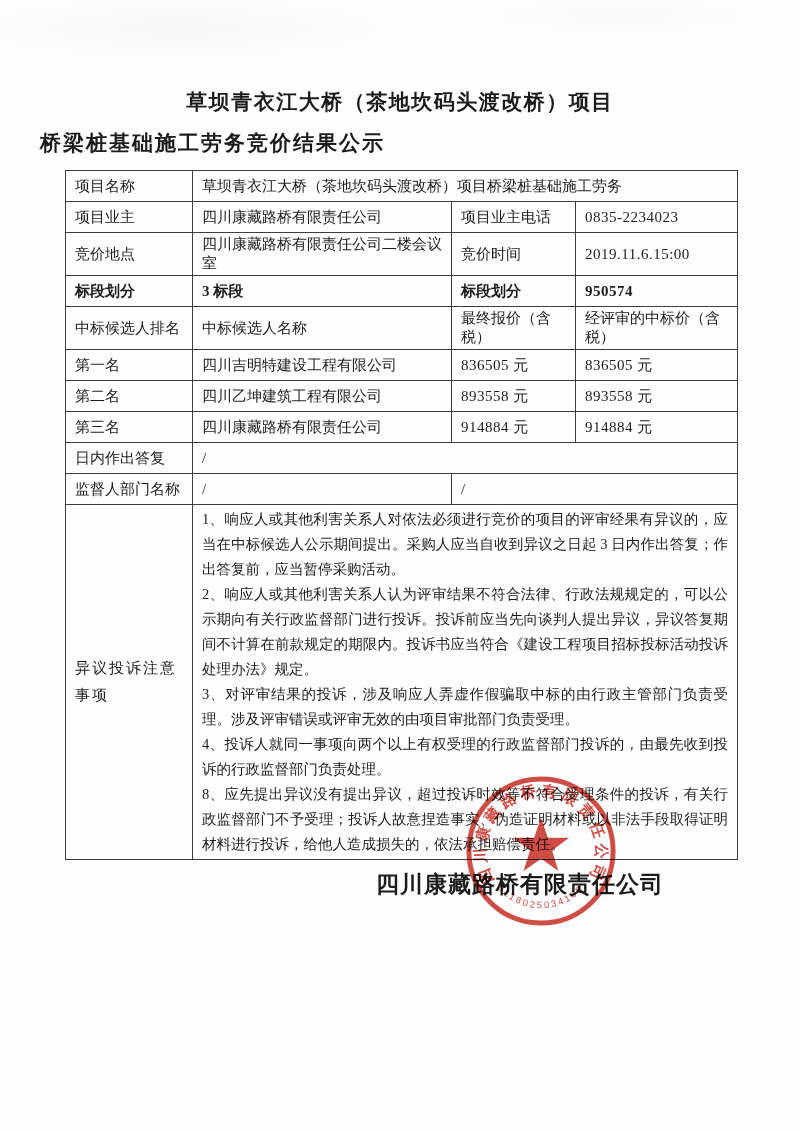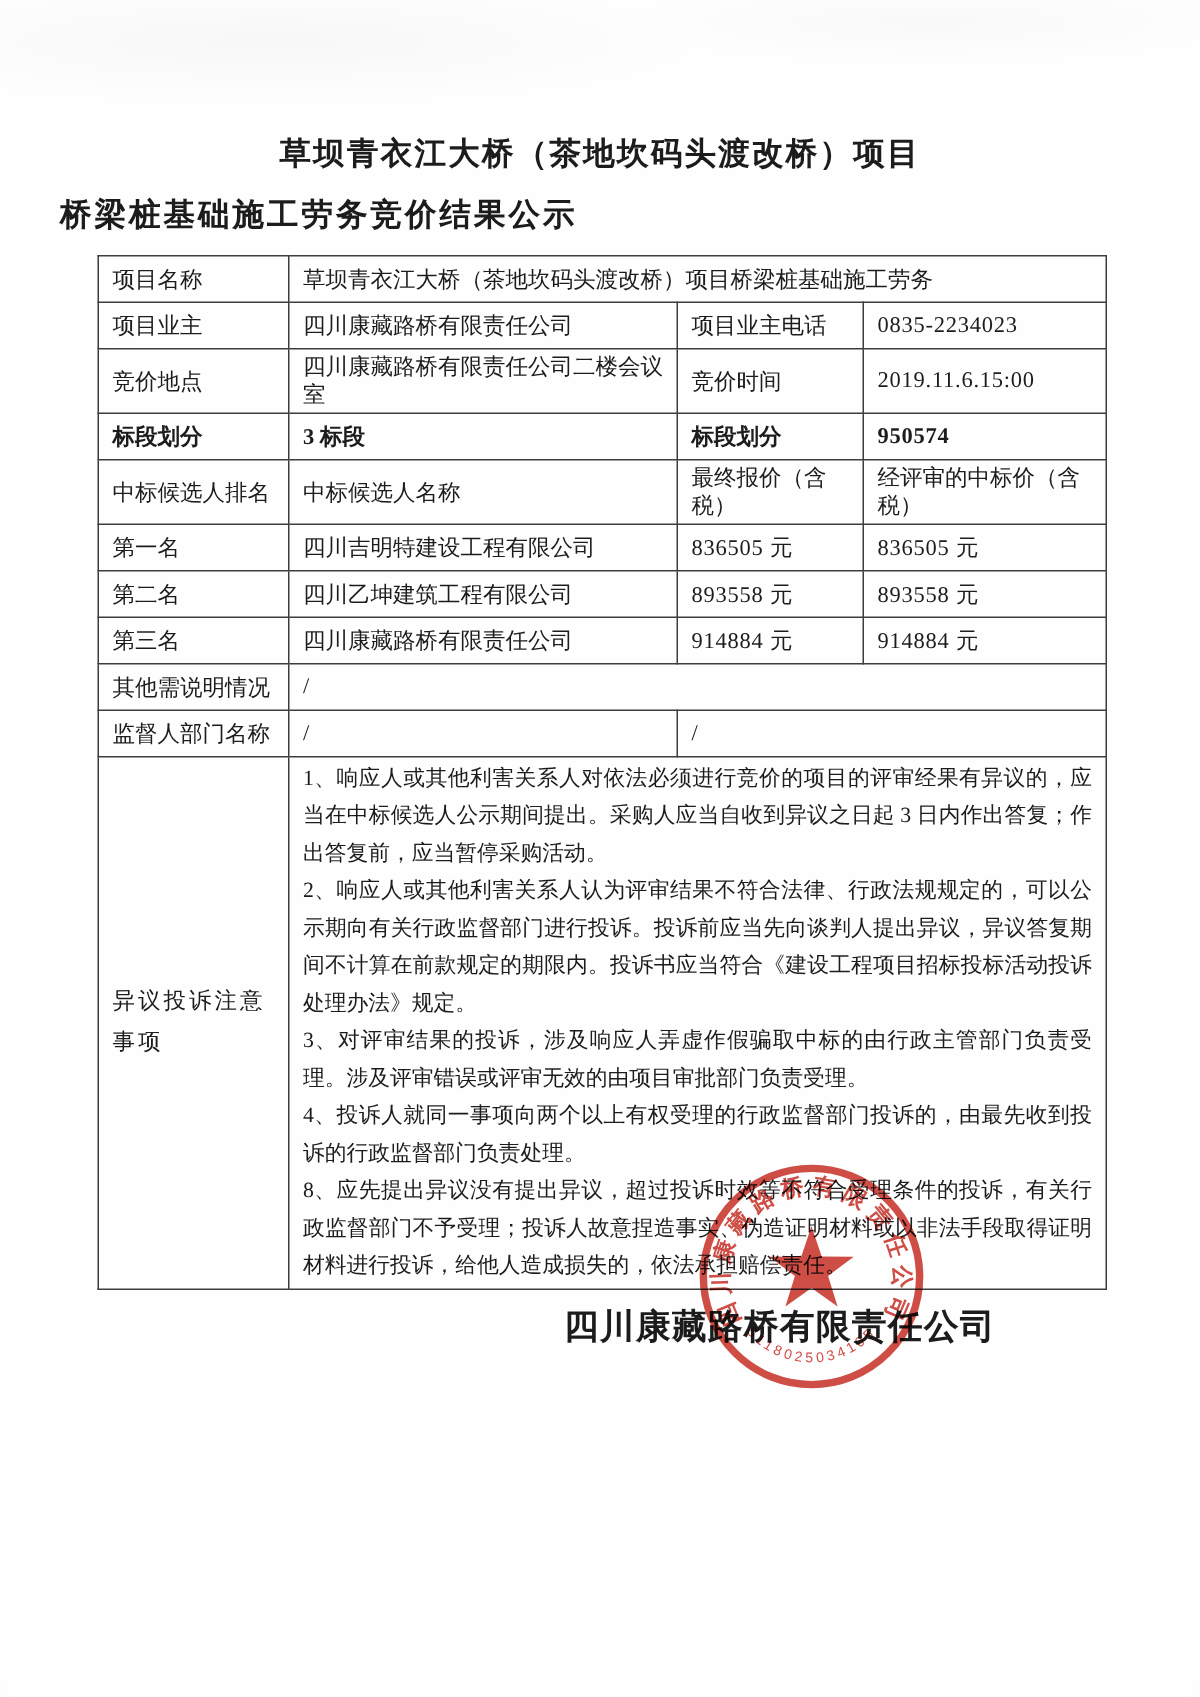--- a/index.html
+++ b/index.html
@@ -151,21 +151,21 @@
         <td class="num">893558 元</td>
         <td class="num">893558 元</td>
       </tr>
       <tr class="r">
         <td>第三名</td>
         <td>四川康藏路桥有限责任公司</td>
         <td class="num">914884 元</td>
         <td class="num">914884 元</td>
       </tr>
       <tr class="r">
-        <td>其他需说明情况</td>
+        <td>日内作出答复</td>
         <td colspan="3">/</td>
       </tr>
       <tr class="r">
         <td>监督人部门名称</td>
         <td>/</td>
         <td colspan="2">/</td>
       </tr>
       <tr>
         <td class="notice-label">异议投诉注意事项</td>
         <td colspan="3" class="notice-body">

